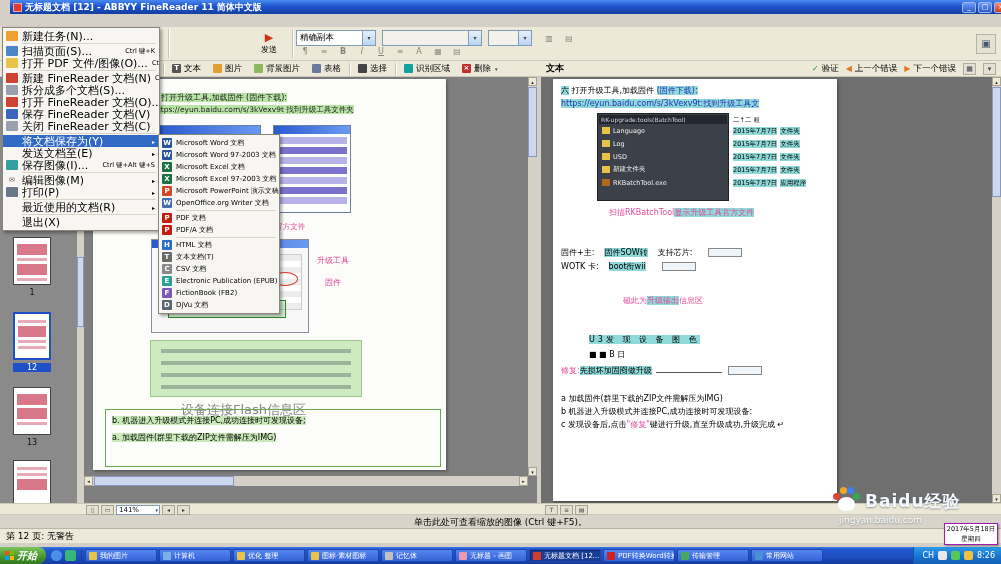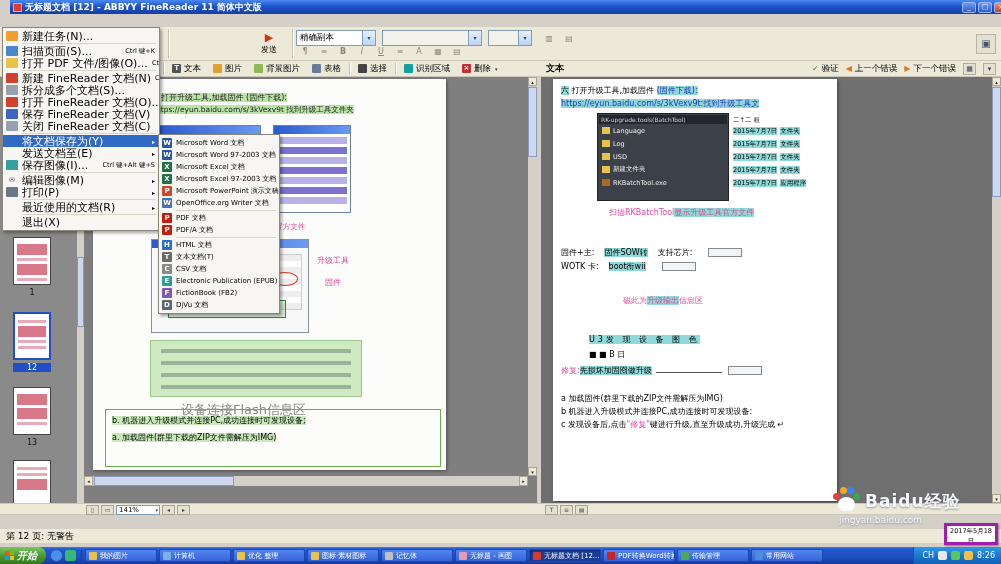--- a/index.html
+++ b/index.html
@@ -173,21 +173,21 @@
 
 
 #watermark{position:absolute;left:833px;top:487px;z-index:55;color:#f2f7ff;text-shadow:0 1px 2px rgba(0,0,0,.35)}
 #wm-row{display:flex;align-items:flex-end;gap:5px}
 #wm-paw{width:27px;height:26px;position:relative;flex:none}
 #wm-paw .pad{position:absolute;left:5px;top:10px;width:17px;height:14px;background:#fff;border-radius:50% 50% 45% 45%}
 #wm-paw .t{position:absolute;width:7px;height:7px;border-radius:50%}
 .pt1{left:0;top:6px;background:#e6413a}.pt2{left:7px;top:0;background:#f5a623}.pt3{left:14px;top:0;background:#3b82f6}.pt4{left:20px;top:6px;background:#34a853}
 #wm-text{font-size:17px;font-weight:bold;letter-spacing:1px;white-space:nowrap}
 #wm-url{font-size:9px;margin:2px 0 0 6px}
-#datebox{position:absolute;left:944px;top:523px;width:54px;height:22px;background:#fff;border:3px solid #a21caf;box-shadow:1px 1px 2px rgba(0,0,0,.4);font-size:6.5px;line-height:10px;text-align:center;z-index:60;overflow:hidden}
+#datebox{position:absolute;left:944px;top:523px;width:54px;height:22px;background:#fff;border:1px solid #a21caf;box-shadow:1px 1px 2px rgba(0,0,0,.4);font-size:6.5px;line-height:10px;text-align:center;z-index:60;overflow:hidden}
 
 
 #file-menu{position:absolute;left:2px;top:27px;width:158px;background:#f7f6f2;border:1px solid #8a867a;box-shadow:2px 2px 3px rgba(0,0,0,.35);padding:2px 0;z-index:40}
 .fm-item{height:12px;display:flex;align-items:center;padding:0 4px 0 3px;overflow:hidden}
 .fm-item.sel{background:#316ac5;color:#fff}
 .fm-ic{width:12px;height:10px;margin-right:4px;flex:none;border-radius:1px;font-size:7px;line-height:10px;text-align:center;color:#fff}
 .fm-label{flex:1;white-space:nowrap;font-size:11px}
 .fm-sc{margin-left:4px;font-size:6.5px;white-space:nowrap}
 .fm-arrow{margin-left:3px;font-size:6px}
 .fm-sep{height:1px;background:#d8d4c8;margin:1px 3px 1px 19px}
@@ -482,20 +482,21 @@
       <span class="zbtn">◂</span>
       <span class="zbtn">▸</span>
     </div>
     <div id="zoom-right">
       <span class="zbtn">T</span>
       <span class="zbtn">≡</span>
       <span class="zbtn">▤</span>
     </div>
   </div>
 
+  <div id="hint-bar">单击此处可查看缩放的图像 (Ctrl 键+F5)。</div>
   <div id="status-bar">第 12 页: 无警告</div>
 
   <div id="watermark">
     <div id="wm-row">
       <div id="wm-paw">
         <span class="t pt1"></span>
         <span class="t pt2"></span>
         <span class="t pt3"></span>
         <span class="t pt4"></span>
         <span class="pad"></span>

